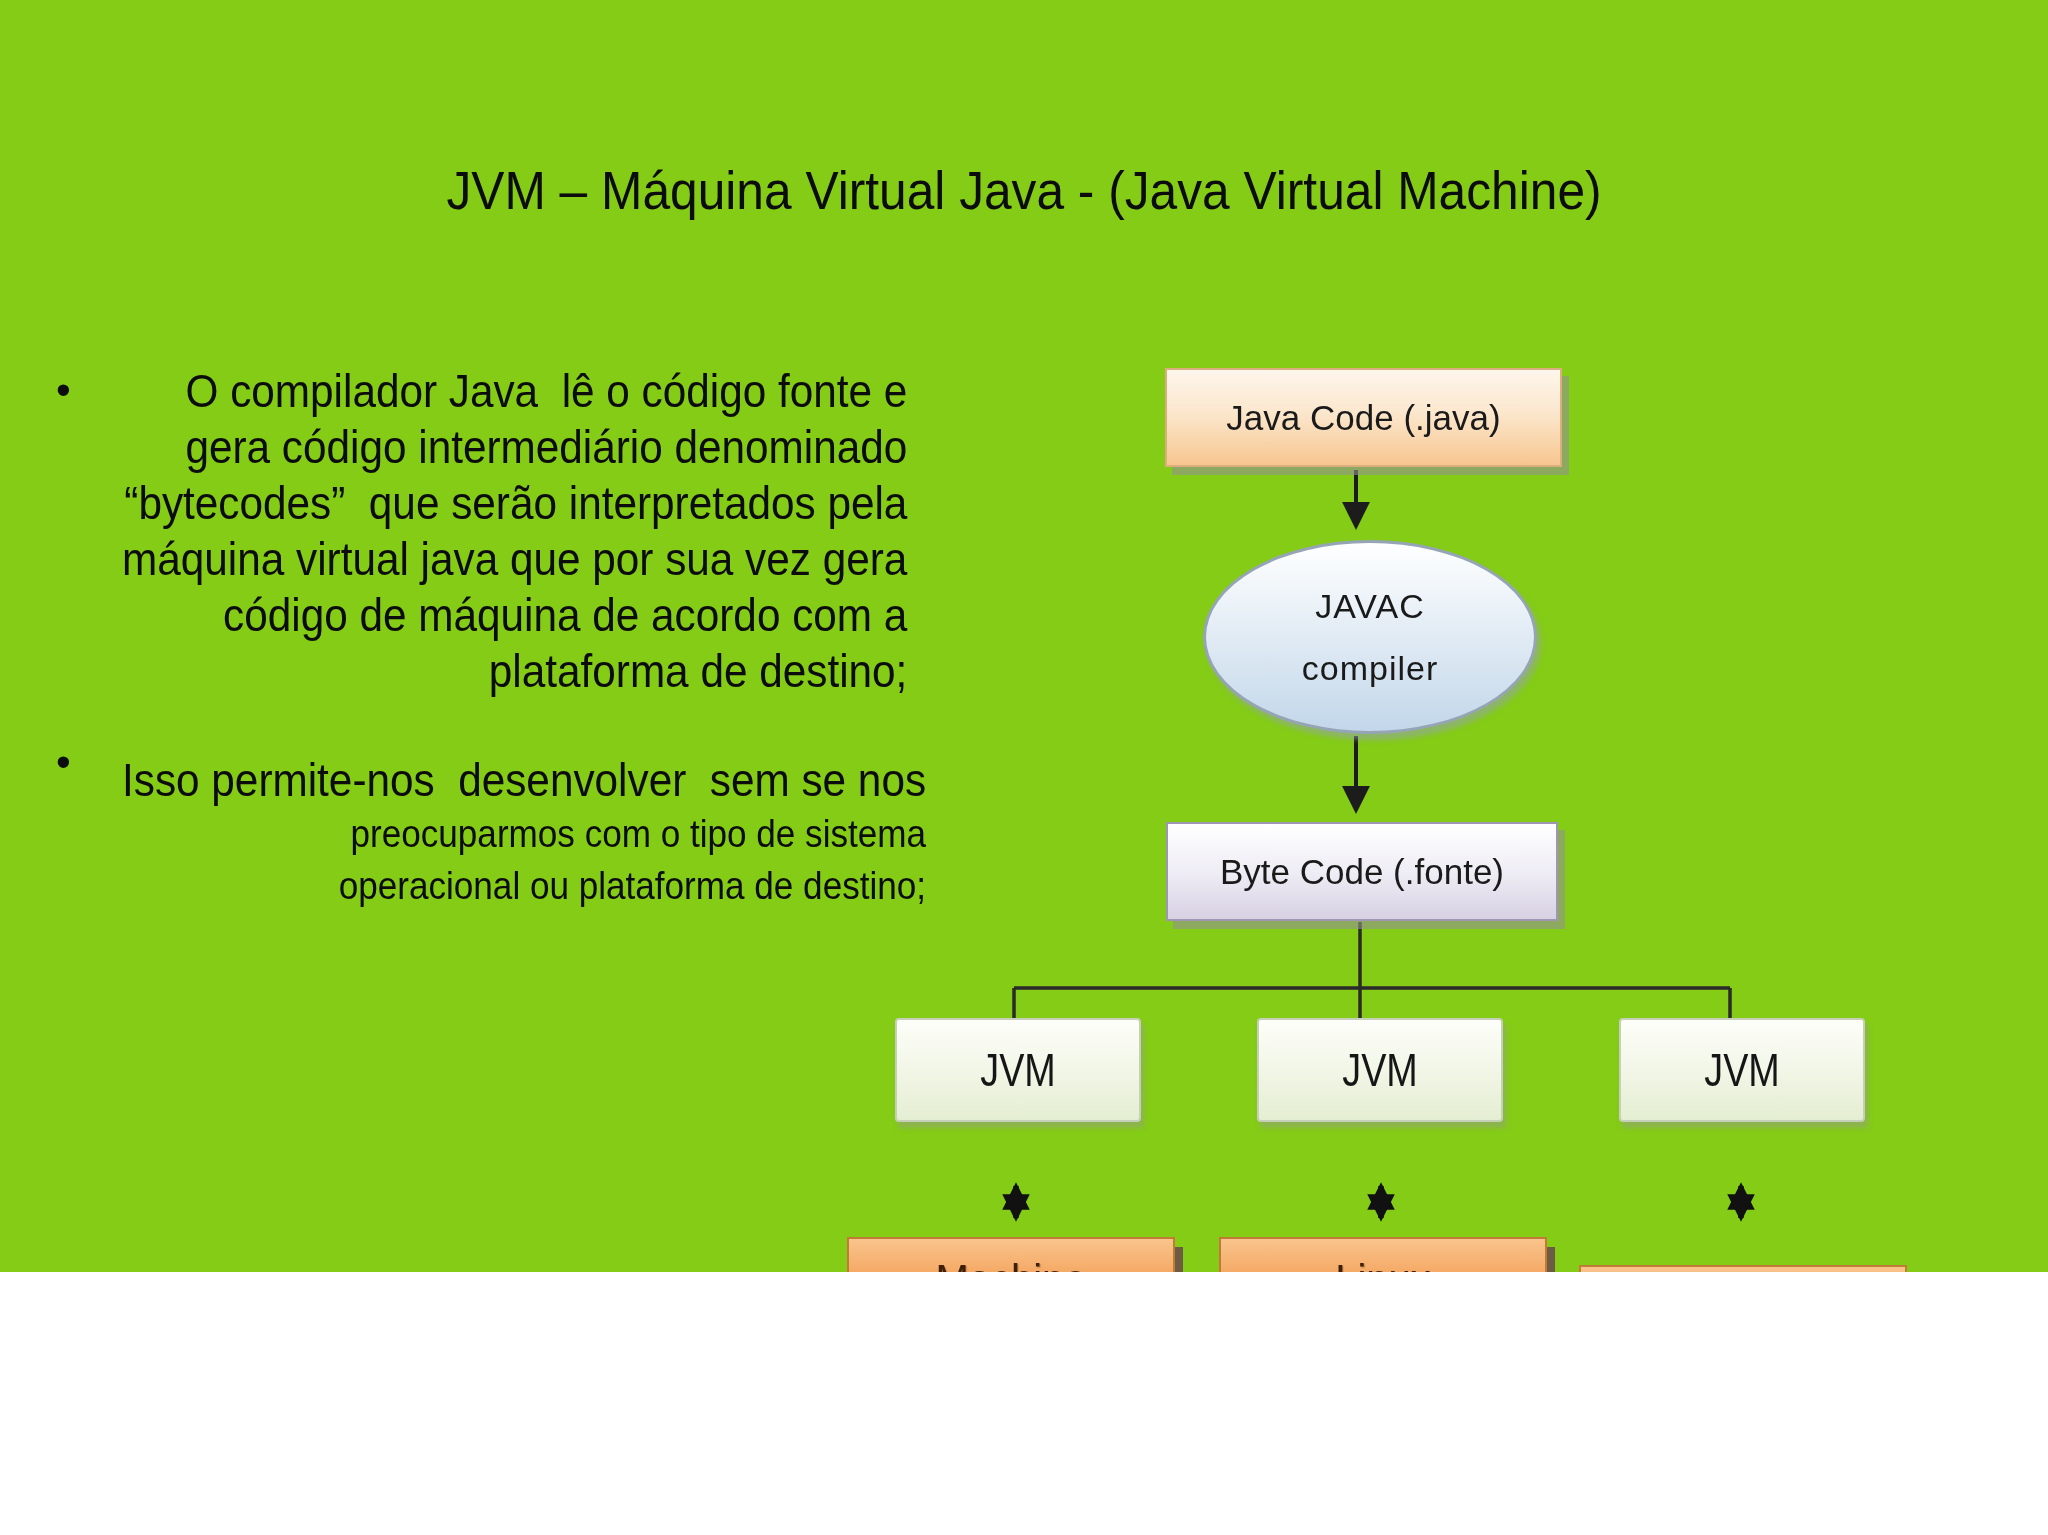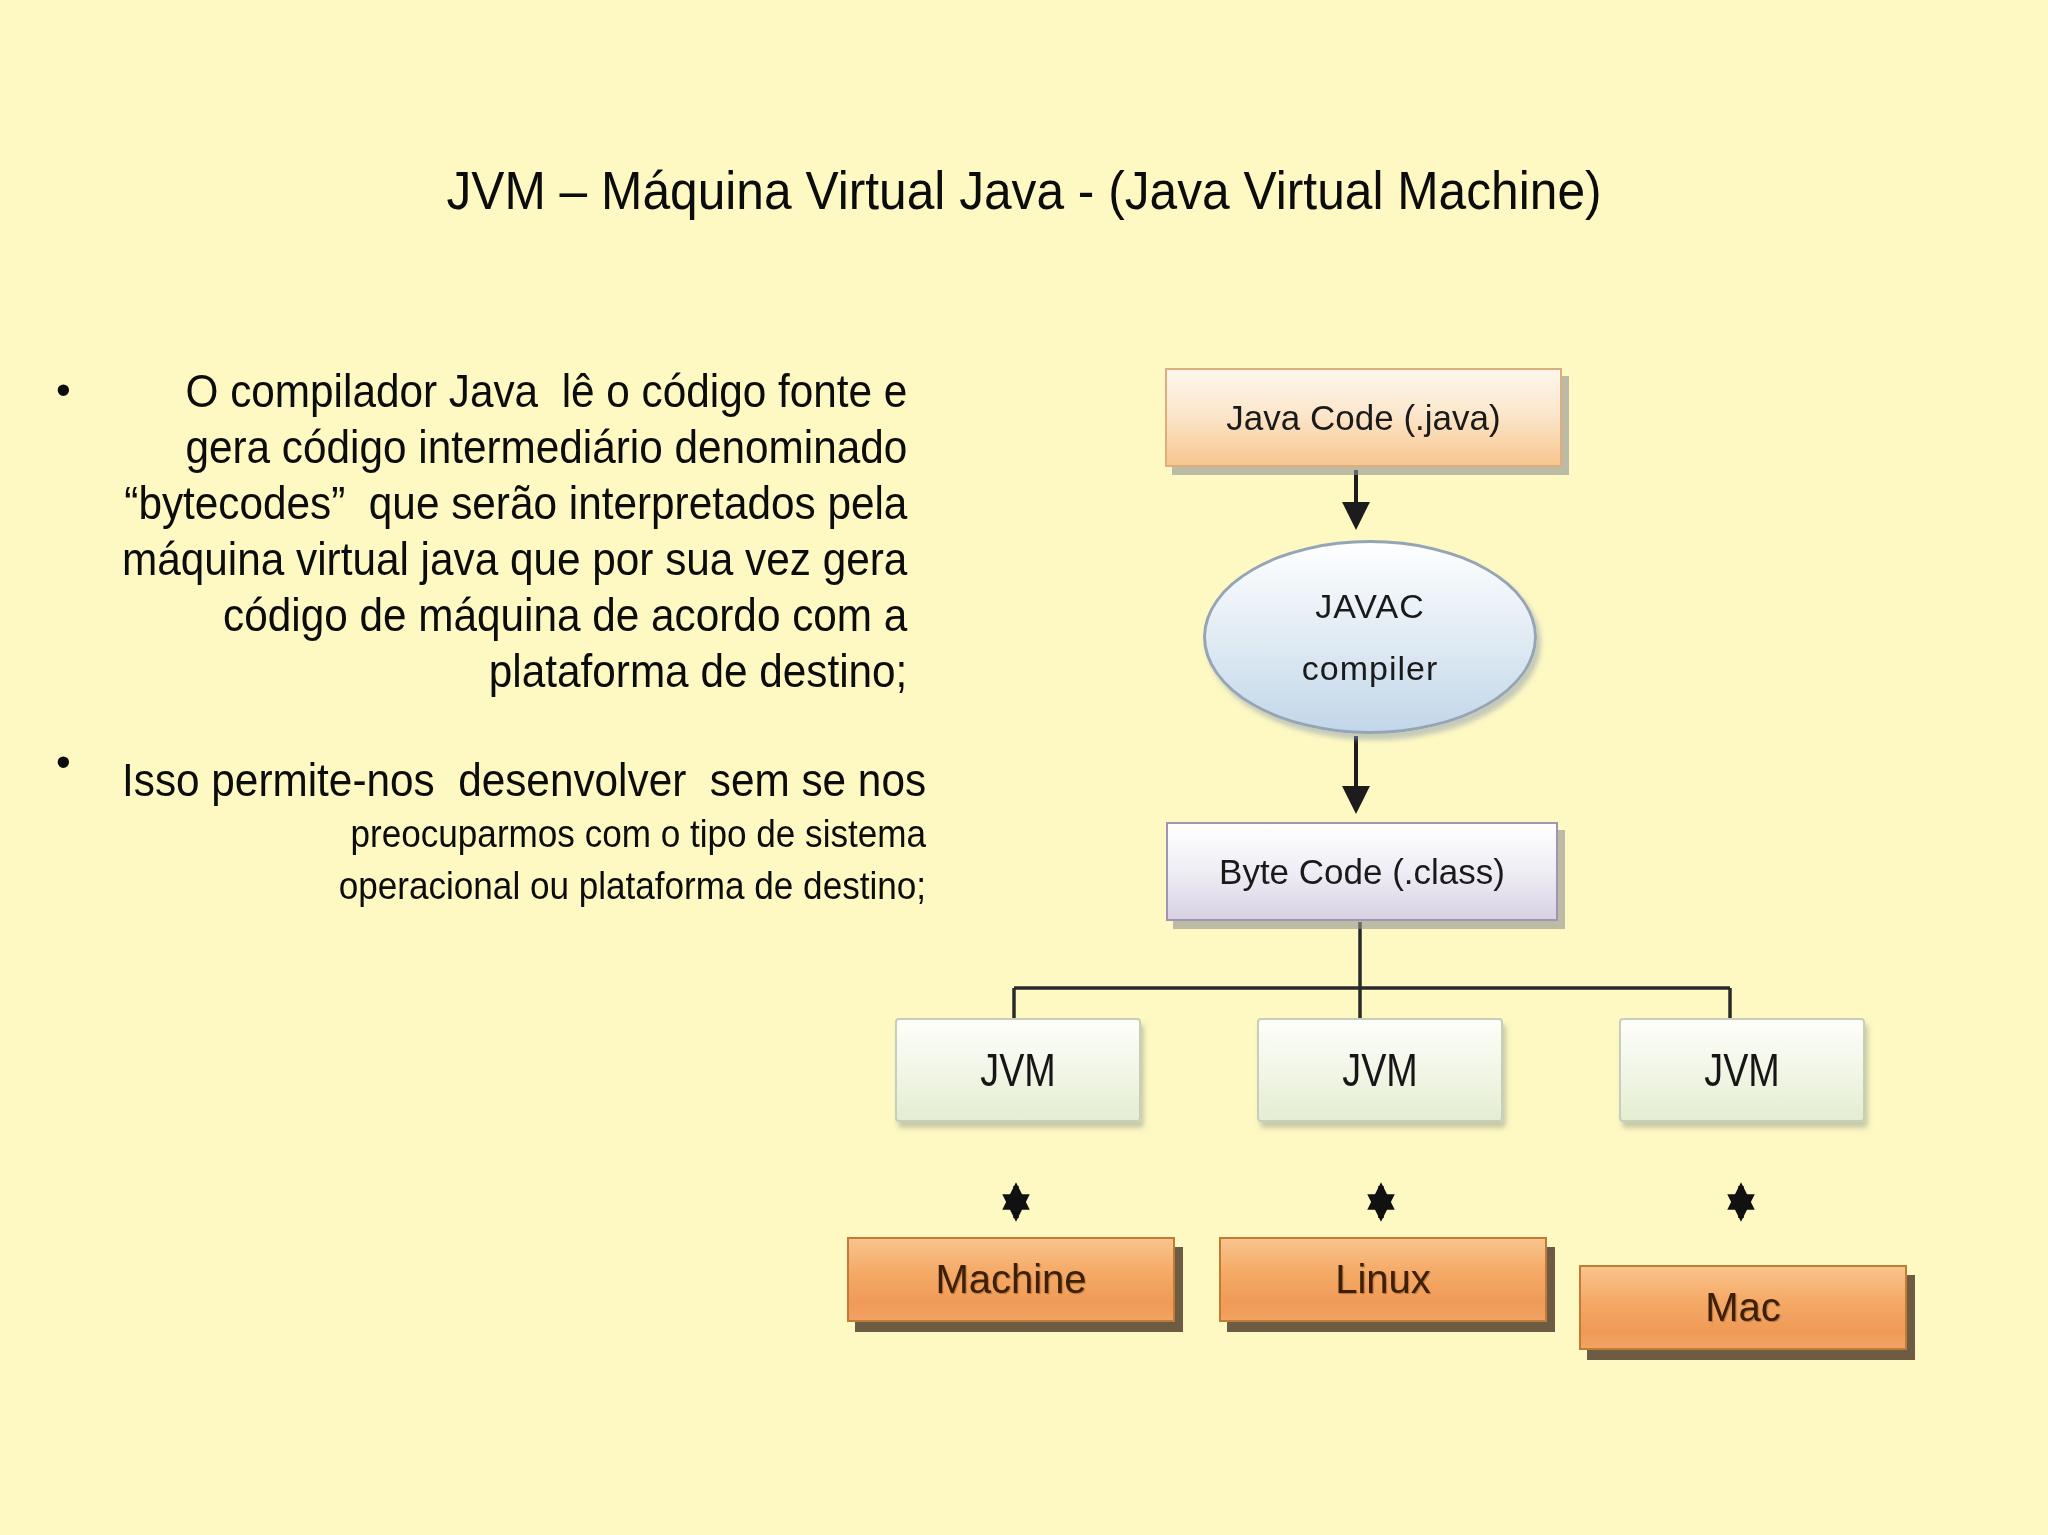--- a/index.html
+++ b/index.html
@@ -1,20 +1,20 @@
 <!DOCTYPE html>
 <html><head>
 <meta charset="utf-8">
 <style>
   html, body { margin: 0; padding: 0; background: #ffffff; }
   .canvas {
     position: relative;
     width: 2048px;
-    height: 1535px;
-    background: #fef9c3;
+    height: 1272px;
+    background: #84cc16;
     overflow: hidden;
     font-family: "Liberation Sans", sans-serif;
     color: #111111;
   }
 
   
   .slide-title {
     position: absolute;
     left: 0; right: 0; top: 158px;
     text-align: center;
@@ -176,21 +176,21 @@
   <div class="node java-code">
     <span class="node-label">Java Code (.java)</span>
   </div>
 
   <div class="node javac-ellipse">
     <span class="node-label">JAVAC</span>
     <span class="node-label">compiler</span>
   </div>
 
   <div class="node byte-code">
-    <span class="node-label">Byte Code (.class)</span>
+    <span class="node-label">Byte Code (.fonte)</span>
   </div>
 
   <div class="node jvm jvm1">
     <span class="node-label">JVM</span>
   </div>
   <div class="node jvm jvm2">
     <span class="node-label">JVM</span>
   </div>
   <div class="node jvm jvm3">
     <span class="node-label">JVM</span>

